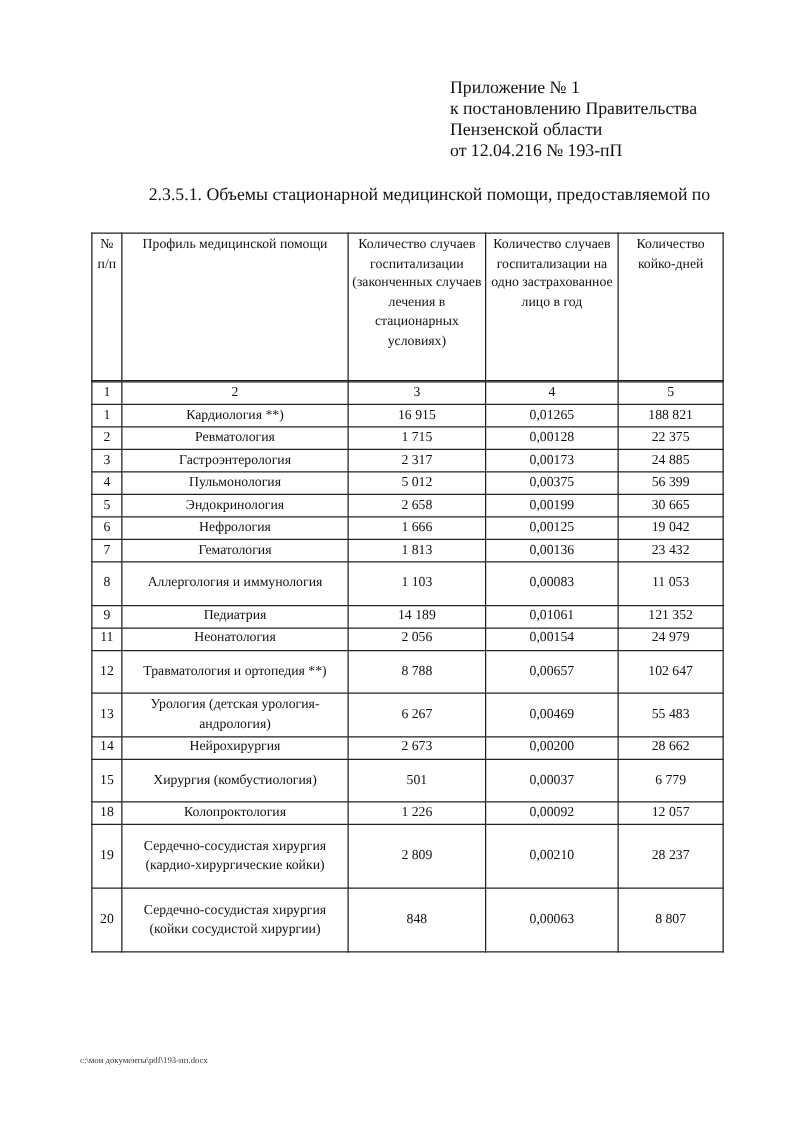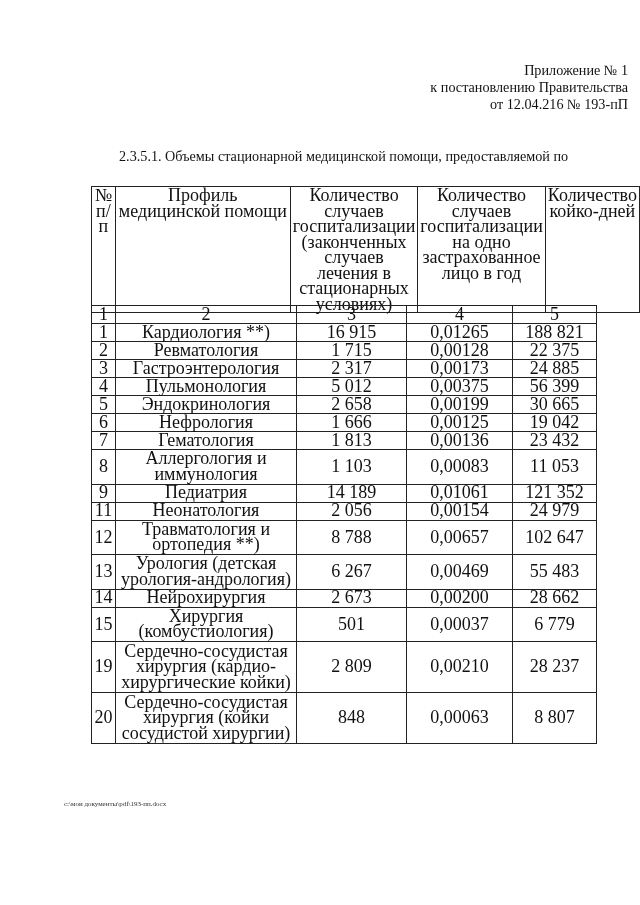--- a/index.html
+++ b/index.html
@@ -3,53 +3,54 @@
 <meta charset="utf-8">
 <style>
   html, body { margin: 0; padding: 0; background: #ffffff; }
   body {
     width: 640px; height: 905px; position: relative; overflow: hidden;
     font-family: "Liberation Serif", "DejaVu Serif", serif;
     color: #111111;
   }
   .appendix {
     position: absolute; left: 360px; top: 62px; width: 268px;
-    text-align: right; font-size: 14.2px; line-height: 17px;
+    text-align: left; font-size: 14.2px; line-height: 17px;
   }
   .section-title {
     position: absolute; left: 75px; top: 148px; width: 530px;
     font-size: 14.2px; line-height: 17.5px;
   }
   .section-title .indent { padding-left: 44px; }
   table {
-    position: absolute; left: 91px; border-collapse: collapse;
-    table-layout: fixed; font-size: 18px;
+    position: absolute; left: 73px; border-collapse: collapse;
+    table-layout: fixed; font-size: 11px;
   }
   td, th {
     border: 1px solid #222; padding: 0 2px; text-align: center;
     vertical-align: middle; font-weight: normal; line-height: 15.5px;
   }
   .hdr { top: 186px; }
   .hdr th { vertical-align: top; height: 116px; padding-top: 1px; }
   .body-t { top: 305px; }
   .body-t td { height: 17px; }
   .body-t tr.two td { height: 33.5px; }
   .body-t tr.three td { height: 50px; }
   .c1 { width: 24px; } .c2 { width: 181px; } .c3 { width: 110px; } .c4 { width: 106px; } .c5 { width: 84px; }
   .footer {
-    position: absolute; left: 64px; top: 800px; font-size: 7px;
+    position: absolute; left: 64px; top: 844px; font-size: 7px;
     color: #333; font-family: "Liberation Serif", serif;
   }
 </style>
 </head>
 <body>
 
 <div class="appendix">
   <div>Приложение № 1</div>
   <div>к постановлению Правительства</div>
+  <div>Пензенской области</div>
   <div>от 12.04.216 № 193-пП</div>
 </div>
 
 <div class="section-title">
   <div class="indent">2.3.5.1. Объемы стационарной медицинской помощи, предоставляемой по</div>
 </div>
 
 <table class="hdr">
   <colgroup>
       <col class="c1">
@@ -176,20 +177,27 @@
         <td>0,00200</td>
         <td>28 662</td>
       </tr>
       <tr class="two">
         <td>15</td>
         <td>Хирургия (комбустиология)</td>
         <td>501</td>
         <td>0,00037</td>
         <td>6 779</td>
       </tr>
+      <tr>
+        <td>18</td>
+        <td>Колопроктология</td>
+        <td>1 226</td>
+        <td>0,00092</td>
+        <td>12 057</td>
+      </tr>
       <tr class="three">
         <td>19</td>
         <td>Сердечно-сосудистая хирургия (кардио-хирургические койки)</td>
         <td>2 809</td>
         <td>0,00210</td>
         <td>28 237</td>
       </tr>
       <tr class="three">
         <td>20</td>
         <td>Сердечно-сосудистая хирургия (койки сосудистой хирургии)</td>

